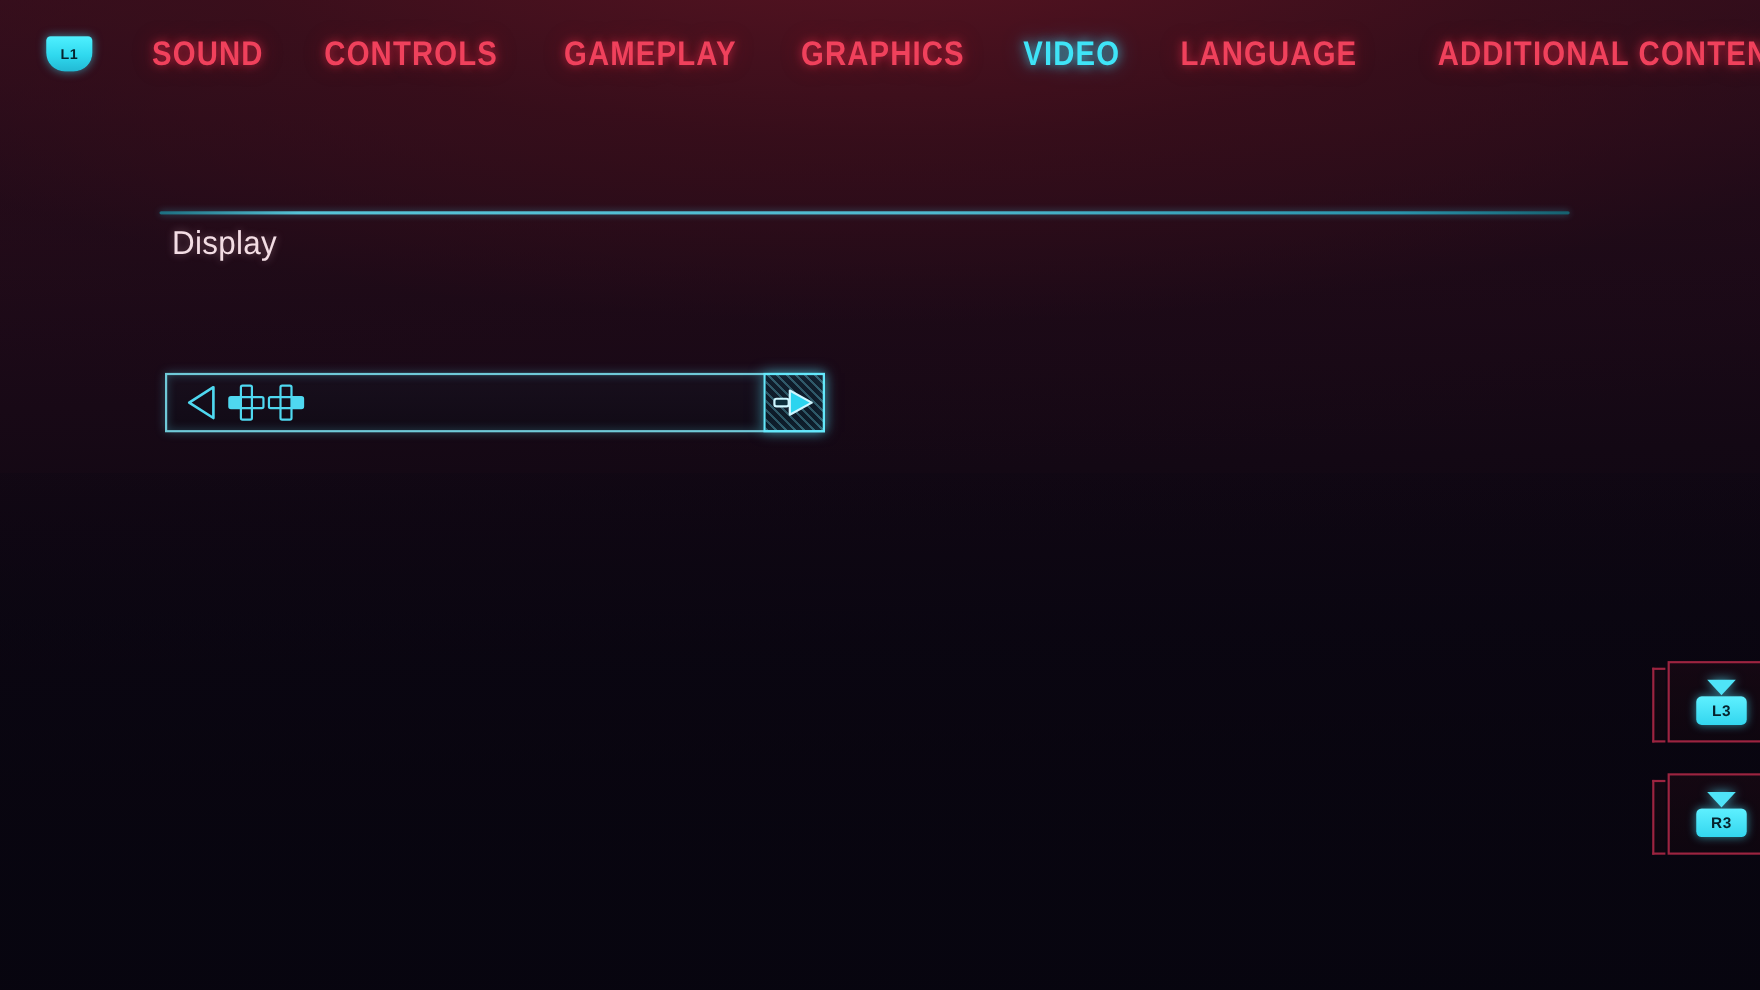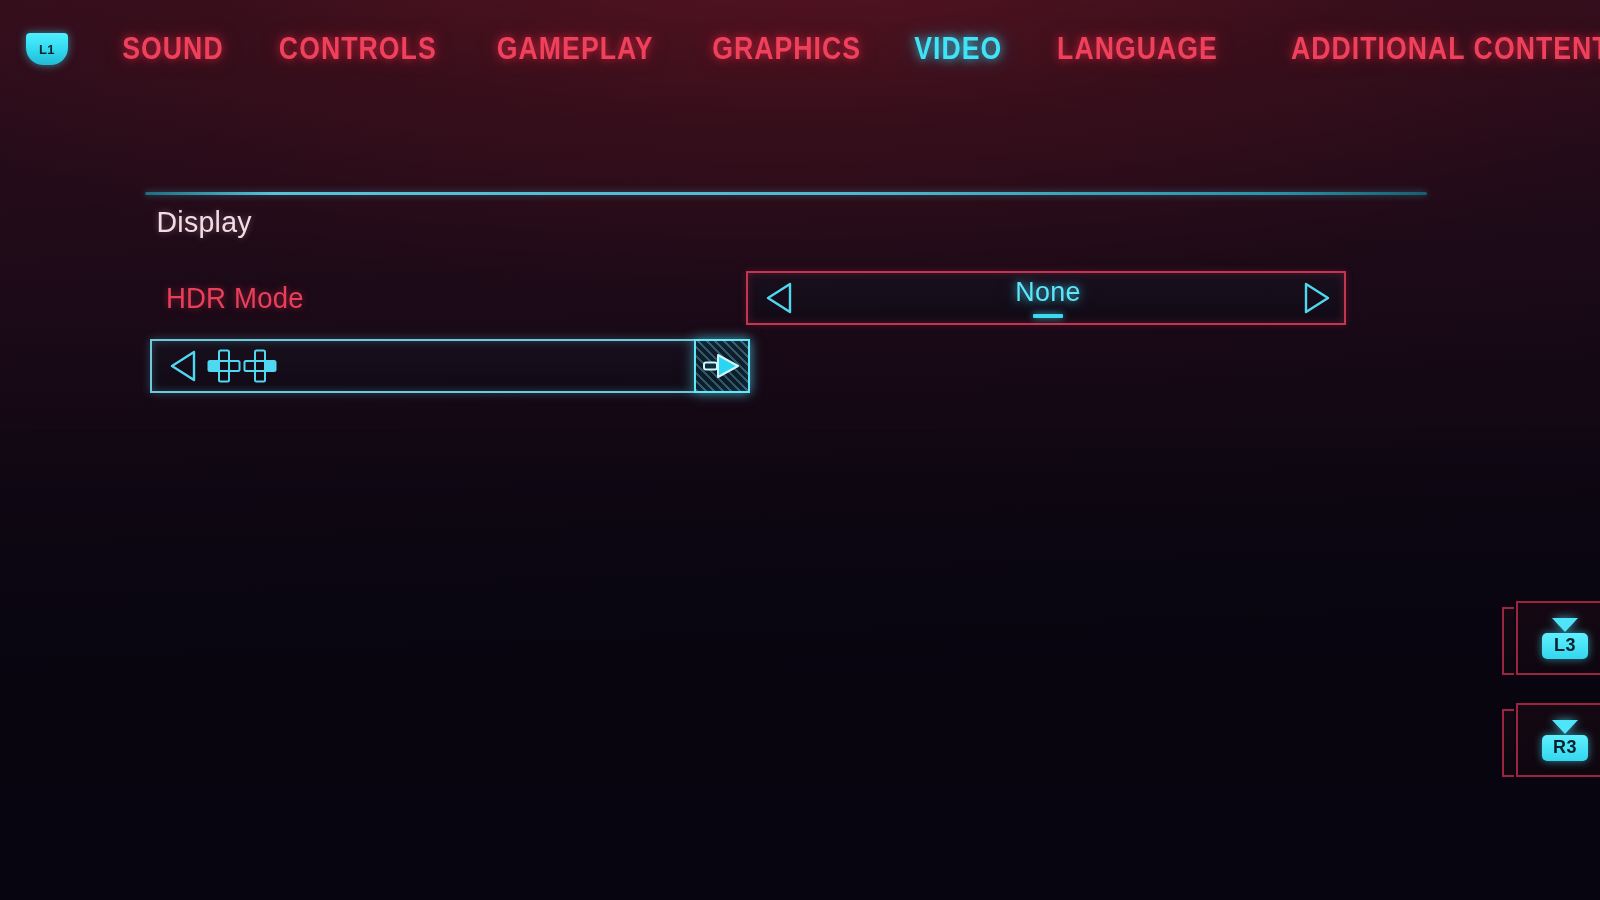--- a/index.html
+++ b/index.html
@@ -39,21 +39,21 @@
     width:42px; height:32px;
     background:linear-gradient(180deg,#4ff0ff 0%, #2fd8ee 55%, #22b9d4 100%);
     border-radius:4px 4px 17px 17px;
     display:flex; align-items:center; justify-content:center;
     color:#06222c;
     font-size:13px; font-weight:bold;
     letter-spacing:0.4px;
     box-shadow:0 0 9px rgba(64,230,255,0.55);
     flex:0 0 auto;
   }
-  .bumper-l { margin-left:26px; }
+  .bumper-l { margin-left:42px; }
 
   .tabs {
     display:flex; align-items:center;
     gap:34px;
     margin-left:46px;
   }
   .tab {
     font-family:"Liberation Sans Narrow","Liberation Sans", sans-serif;
     font-size:31px;
     font-weight:bold;
@@ -254,21 +254,21 @@
     border-right:13px solid transparent;
     border-top:14px solid #4fe4f8;
     filter:drop-shadow(0 0 5px rgba(80,225,250,0.7));
     margin-bottom:1px;
   }
   .stick-badge {
     min-width:46px; height:26px;
     background:linear-gradient(180deg,#5ff0ff 0%, #33d6ef 100%);
     border-radius:5px;
     display:flex; align-items:center; justify-content:center;
-    color:#06222c; font-size:18px; font-weight:bold;
+    color:#06222c; font-size:14px; font-weight:bold;
     letter-spacing:0.5px;
     box-shadow:0 0 9px rgba(70,225,250,0.6);
     padding:0 8px;
   }
 </style>
 </head>
 <body>
 
 <div id="screen">
 
@@ -290,42 +290,21 @@
 
 
   <div class="panel">
 
     <div class="section-rule"></div>
     <div class="section-title">Display</div>
 
     <div class="rows">
 
       <div class="row">
-        <div class="row-label-wrap">
-          <div class="row-label dim">HDR Mode</div>
-        </div>
-
-        <div class="selector red">
-          <div class="arrow arrow-left">
-            <svg viewBox="0 0 30 34">
-              <path d="M26 3 L4 17 L26 31 Z" fill="none" stroke="#4fd8f0" stroke-width="2.4" stroke-linejoin="round" stroke-linecap="round"></path>
-            </svg>
-          </div>
-
-          <div class="sel-value-wrap">
-            <div class="sel-value">None</div>
-            <div class="sel-underline"></div>
-          </div>
-
-          <div class="arrow arrow-right">
-            <svg viewBox="0 0 30 34">
-              <path d="M4 3 L26 17 L4 31 Z" fill="none" stroke="#4fd8f0" stroke-width="2.4" stroke-linejoin="round" stroke-linecap="round"></path>
-            </svg>
-          </div>
-        </div>
+
       </div>
 
       <div class="row">
 
         <div class="selector cyan">
           <div class="arrow arrow-left">
             <svg viewBox="0 0 30 34">
               <path d="M26 3 L4 17 L26 31 Z" fill="none" stroke="#4fd8f0" stroke-width="2.4" stroke-linejoin="round" stroke-linecap="round"></path>
             </svg>
           </div>

